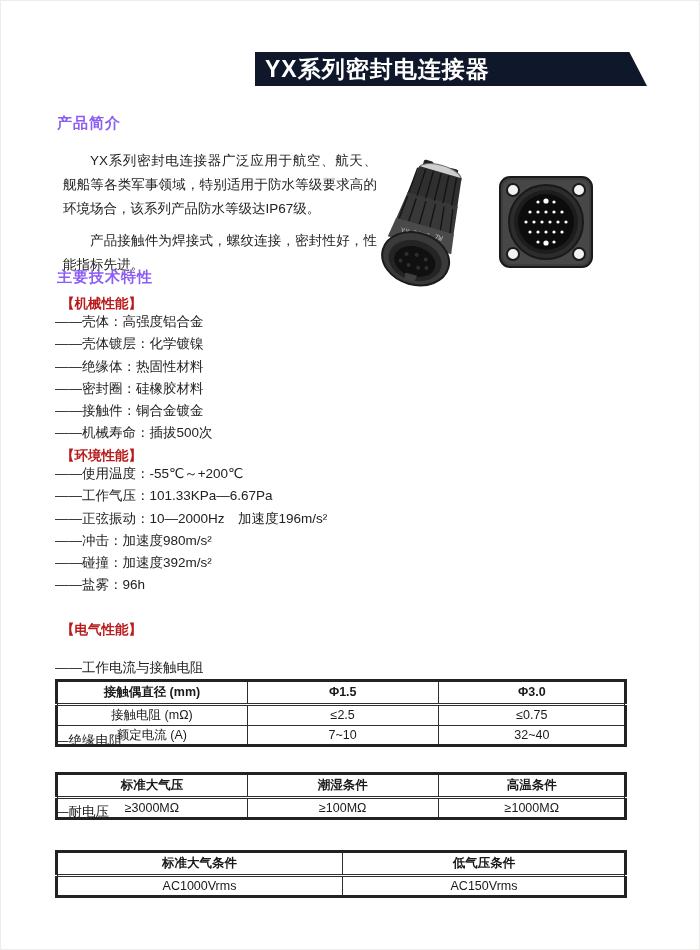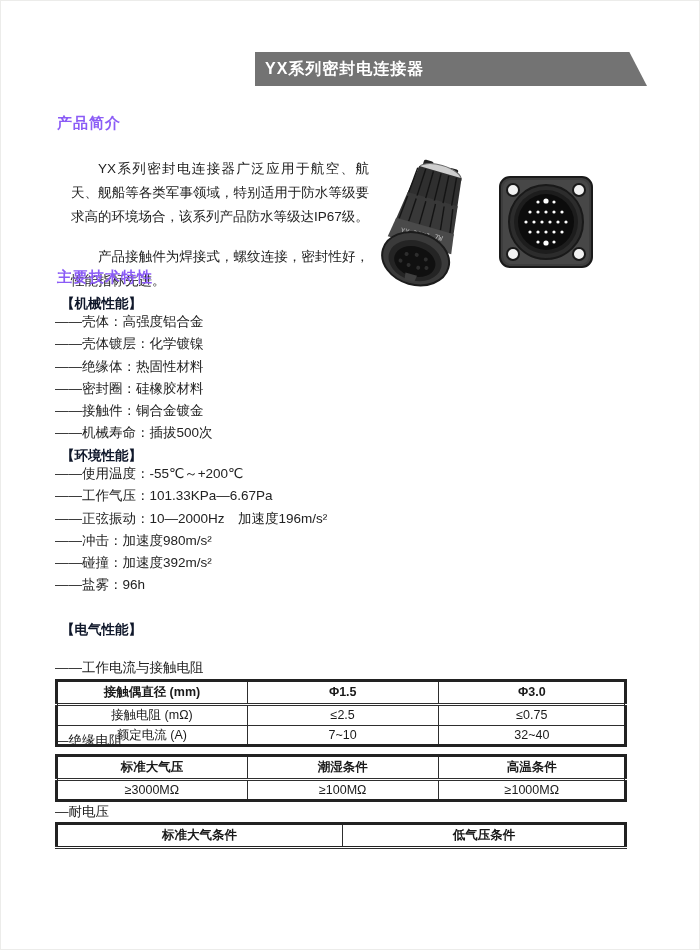--- a/index.html
+++ b/index.html
@@ -12,44 +12,44 @@
     overflow:hidden;
   }
   .page{
     position:absolute;left:0;top:0;width:700px;height:950px;
     background:#ffffff;
     box-shadow:inset 0 0 0 1px #ececea;
   }
   
   .banner{
     position:absolute;left:255px;top:52px;width:392px;height:34px;
-    background:#737373;
+    background:#0f172a;
     clip-path:polygon(0 0,95.5% 0,100% 100%,0 100%);
     color:#ffffff;
-    font-size:16px;font-weight:bold;
+    font-size:23px;font-weight:bold;
     line-height:34px;
     padding-left:10px;
     letter-spacing:1px;
     box-sizing:border-box;
   }
   .h-section{
     position:absolute;left:57px;
     font-size:15px;font-weight:bold;color:#8b5cf6;
     letter-spacing:1px;
   }
   .h-sub{
     position:absolute;left:61px;
-    font-size:13.5px;font-weight:bold;color:#0f172a;
+    font-size:13.5px;font-weight:bold;color:#b91c1c;
   }
   .intro-text{
     position:absolute;left:55px;top:141px;width:330px;
     font-size:13.5px;line-height:24px;
     text-align:justify;color:#222;
   }
-  .intro-text p{margin:16px;text-indent:2em;}
+  .intro-text p{margin:8px;text-indent:2em;}
   .spec-list{
     position:absolute;left:55px;width:420px;
     font-size:13.5px;color:#222;
   }
   .spec-list .spec-item{height:22.3px;line-height:22.3px;white-space:nowrap;}
   
   table.spec{
     position:absolute;left:55px;width:572px;
     border-collapse:collapse;
     font-size:12.5px;color:#1a1a1a;
@@ -213,41 +213,45 @@
       <td>7~10</td>
       <td>32~40</td>
     </tr>
   </tbody>
     </table>
 
   <div class="spec-list" style="top:730px;">
     <div class="spec-item">—绝缘电阻</div>
   </div>
 
-  <table class="spec" style="top:754px;">
+  <table class="spec" style="top:772px;">
     <tbody>
         <tr class="head">
       <th style="width:33.3%">标准大气压</th>
       <th style="width:33.3%">潮湿条件</th>
       <th>高温条件</th>
     </tr>
     <tr>
       <td>≥3000MΩ</td>
       <td>≥100MΩ</td>
       <td>≥1000MΩ</td>
     </tr>
   </tbody>
     </table>
 
   <div class="spec-list" style="top:801px;">
     <div class="spec-item">—耐电压</div>
   </div>
 
-  <table class="spec" style="top:822px;padding-left:44px;">
+  <table class="spec" style="top:850px;padding-left:44px;">
     <tbody>
         <tr class="head">
       <th style="width:50%">标准大气条件</th>
       <th>低气压条件</th>
     </tr>
+    <tr>
+      <td>AC1000Vrms</td>
+      <td>AC150Vrms</td>
+    </tr>
   </tbody>
     </table>
 
 </div>
 
 </body></html>

